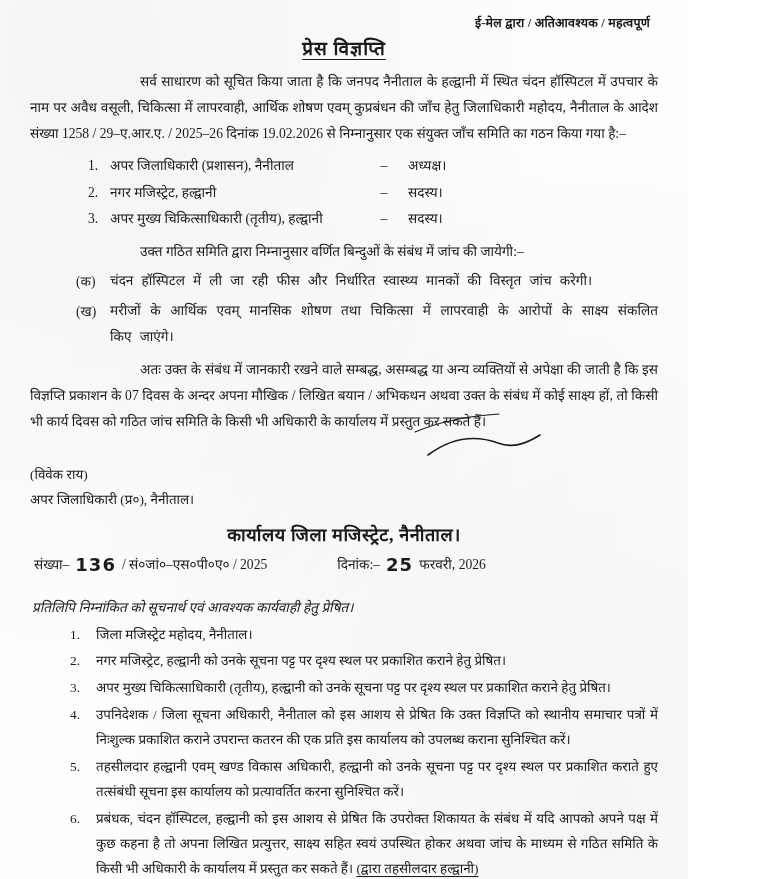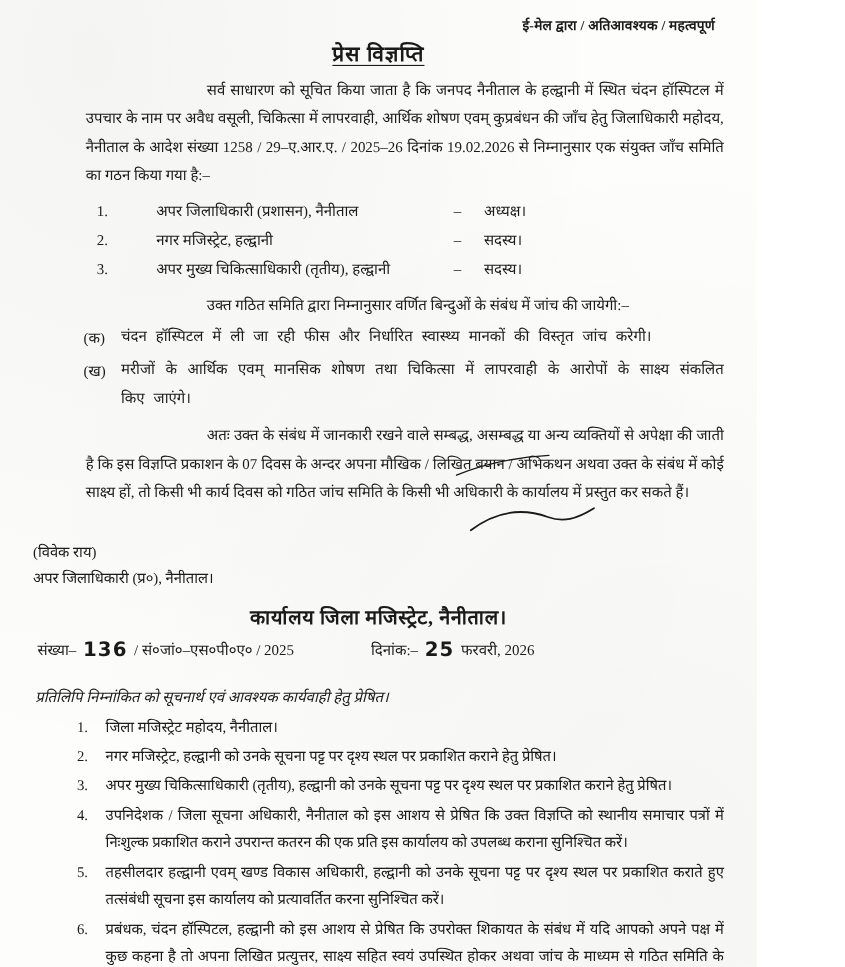--- a/index.html
+++ b/index.html
@@ -47,41 +47,39 @@
   }
   .para {
     font-size: 13.6px;
     line-height: 1.92;
     text-align: justify;
     text-justify: inter-word;
     margin: 0 0 4px 0;
   }
   .para.indent-lg {
     text-indent: 110px;
-    margin-left: 48px;
   }
   .olist {
     margin: 6px 0 6px 0;
     padding: 0;
     list-style: none;
   }
   .olist li {
     display: flex;
     font-size: 13.6px;
     line-height: 1.95;
     padding-left: 58px;
   }
   .olist li .num {
     width: 22px;
     flex: 0 0 22px;
   }
   .olist li .body {
     flex: 1 1 auto;
     display: flex;
-    margin-left: 32px;
   }
   .olist li .who {
     width: 250px;
     flex: 0 0 250px;
   }
   .olist li .dash {
     width: 48px;
     flex: 0 0 48px;
     text-align: center;
   }

